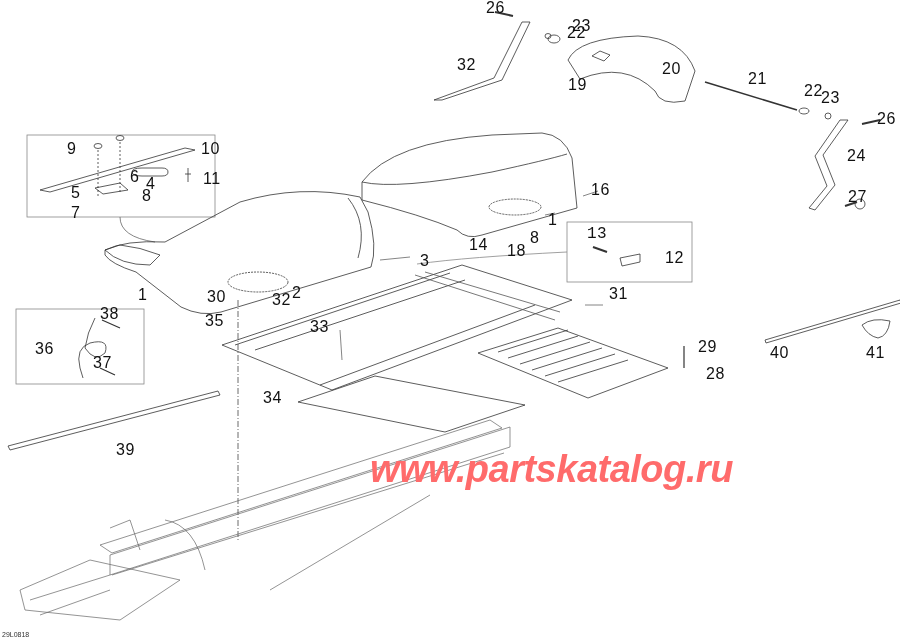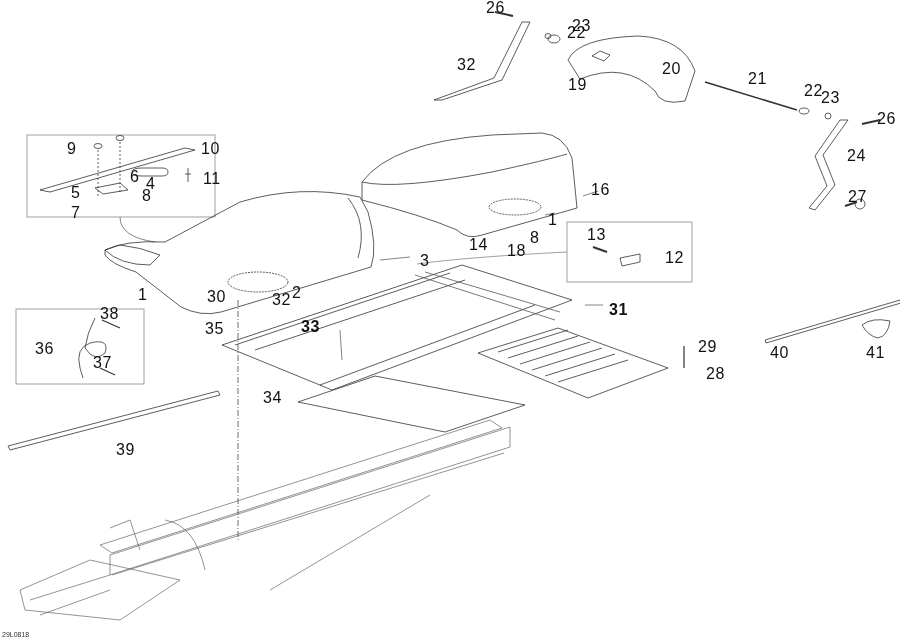--- a/index.html
+++ b/index.html
@@ -115,48 +115,49 @@
       <div class="lbl" style="left: 420px; top: 255px;">3</div>
       <div class="lbl" style="left: 146px; top: 178px;">4</div>
       <div class="lbl" style="left: 71px; top: 187px;">5</div>
       <div class="lbl" style="left: 130px; top: 171px;">6</div>
       <div class="lbl" style="left: 71px; top: 207px;">7</div>
       <div class="lbl" style="left: 142px; top: 190px;">8</div>
       <div class="lbl" style="left: 67px; top: 143px;">9</div>
       <div class="lbl" style="left: 201px; top: 143px;">10</div>
       <div class="lbl" style="left: 203px; top: 173px;">11</div>
       <div class="lbl" style="left: 665px; top: 252px;">12</div>
-      <div class="lbl" style="left: 587px; top: 229px;">13</div>
+      <div class="lbl" style="left: 587px; top: 229px; font-family: Liberation Mono, monospace;">13</div>
       <div class="lbl" style="left: 469px; top: 239px;">14</div>
       <div class="lbl" style="left: 548px; top: 214px;">1</div>
       <div class="lbl" style="left: 591px; top: 184px;">16</div>
       <div class="lbl" style="left: 530px; top: 232px;">8</div>
       <div class="lbl" style="left: 507px; top: 245px;">18</div>
       <div class="lbl" style="left: 568px; top: 79px;">19</div>
       <div class="lbl" style="left: 662px; top: 27px; margin-top: 36px;">20</div>
       <div class="lbl" style="left: 748px; top: 73px;">21</div>
       <div class="lbl" style="left: 567px; top: 27px;">22</div>
       <div class="lbl" style="left: 572px; top: 20px;">23</div>
       <div class="lbl" style="left: 804px; top: 85px;">22</div>
       <div class="lbl" style="left: 821px; top: 92px;">23</div>
       <div class="lbl" style="left: 847px; top: 150px;">24</div>
       <div class="lbl" style="left: 457px; top: 59px;">32</div>
       <div class="lbl" style="left: 486px; top: 2px;">26</div>
       <div class="lbl" style="left: 877px; top: 113px;">26</div>
       <div class="lbl" style="left: 848px; top: 191px;">27</div>
       <div class="lbl" style="left: 706px; top: 368px;">28</div>
       <div class="lbl" style="left: 698px; top: 341px;">29</div>
       <div class="lbl" style="left: 207px; top: 291px;">30</div>
-      <div class="lbl" style="left: 609px; top: 304px; font-weight: bold;">31</div>
+      <div class="lbl" style="left: 609px; top: 288px;">31</div>
       <div class="lbl" style="left: 272px; top: 294px;">32</div>
-      <div class="lbl" style="left: 301px; top: 321px; font-weight: bold;">33</div>
+      <div class="lbl" style="left: 310px; top: 321px;">33</div>
       <div class="lbl" style="left: 263px; top: 392px;">34</div>
-      <div class="lbl" style="left: 205px; top: 323px; text-align: center;">35</div>
+      <div class="lbl" style="left: 205px; top: 315px; text-align: center;">35</div>
       <div class="lbl" style="left: 35px; top: 343px;">36</div>
       <div class="lbl" style="left: 93px; top: 357px; text-align: center;">37</div>
       <div class="lbl" style="left: 100px; top: 308px;">38</div>
       <div class="lbl" style="left: 116px; top: 444px;">39</div>
       <div class="lbl" style="left: 770px; top: 347px;">40</div>
       <div class="lbl" style="left: 866px; top: 347px;">41</div>
     </div>
 
+  <div class="watermark">www.partskatalog.ru</div>
   <div class="code">29L0818</div>
 </div>
 
 </body></html>

